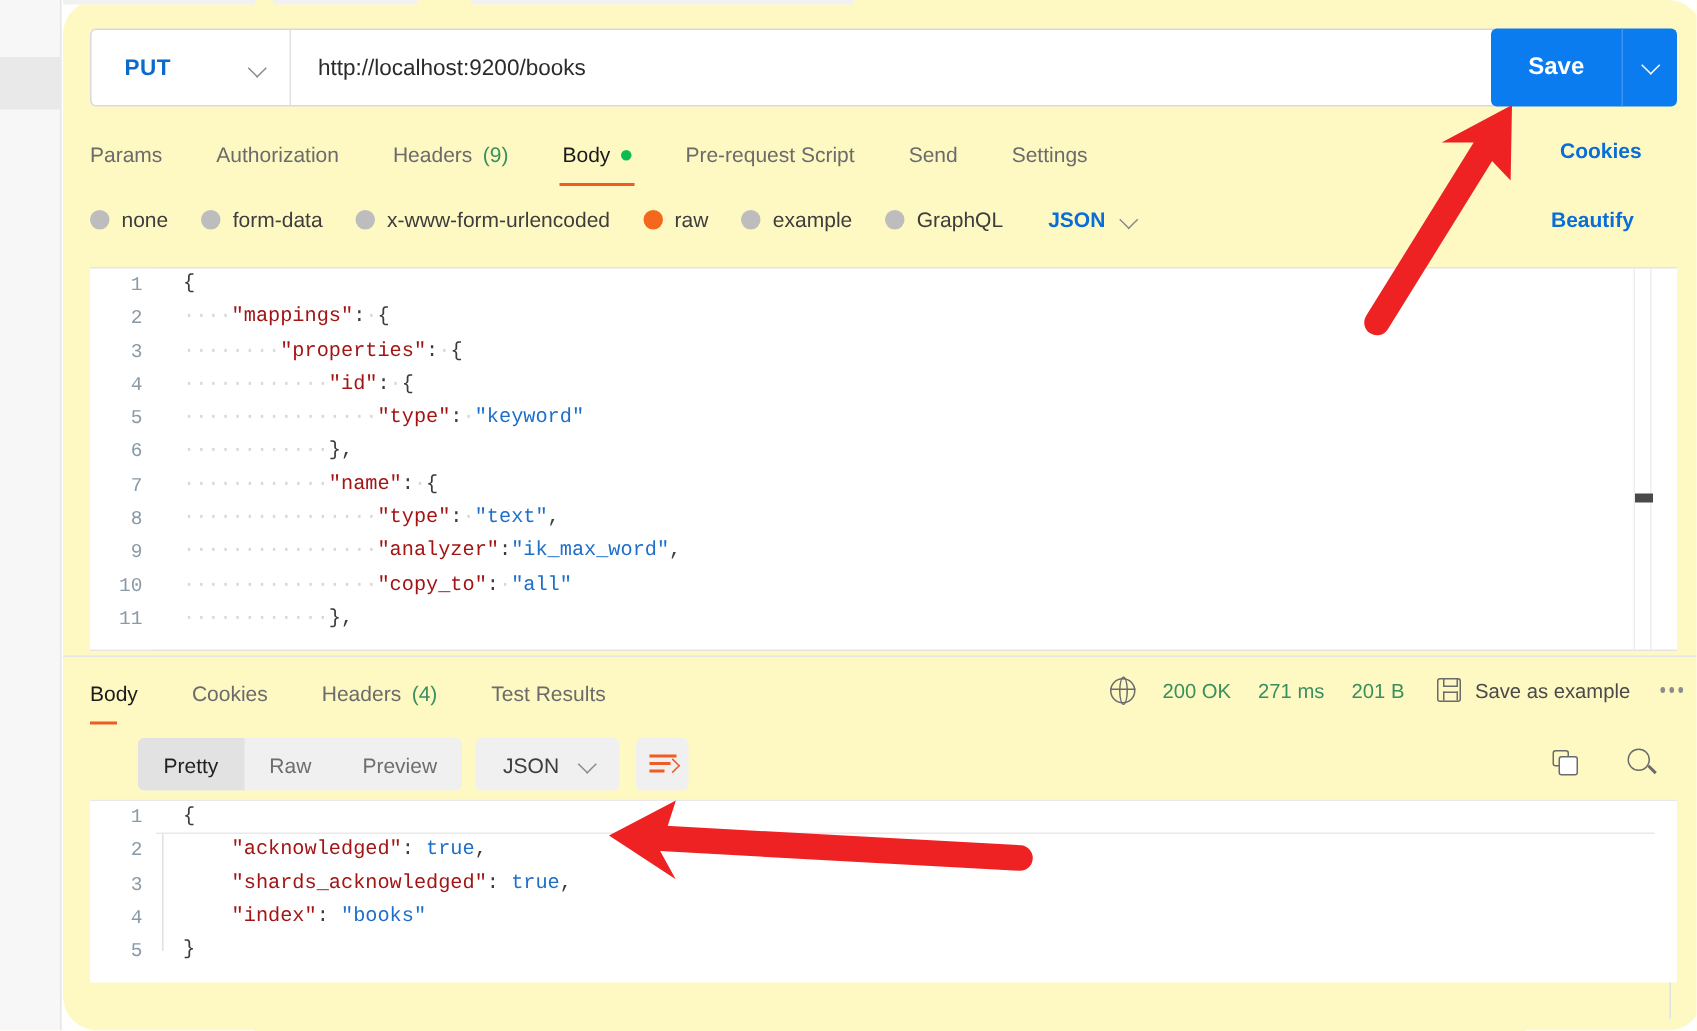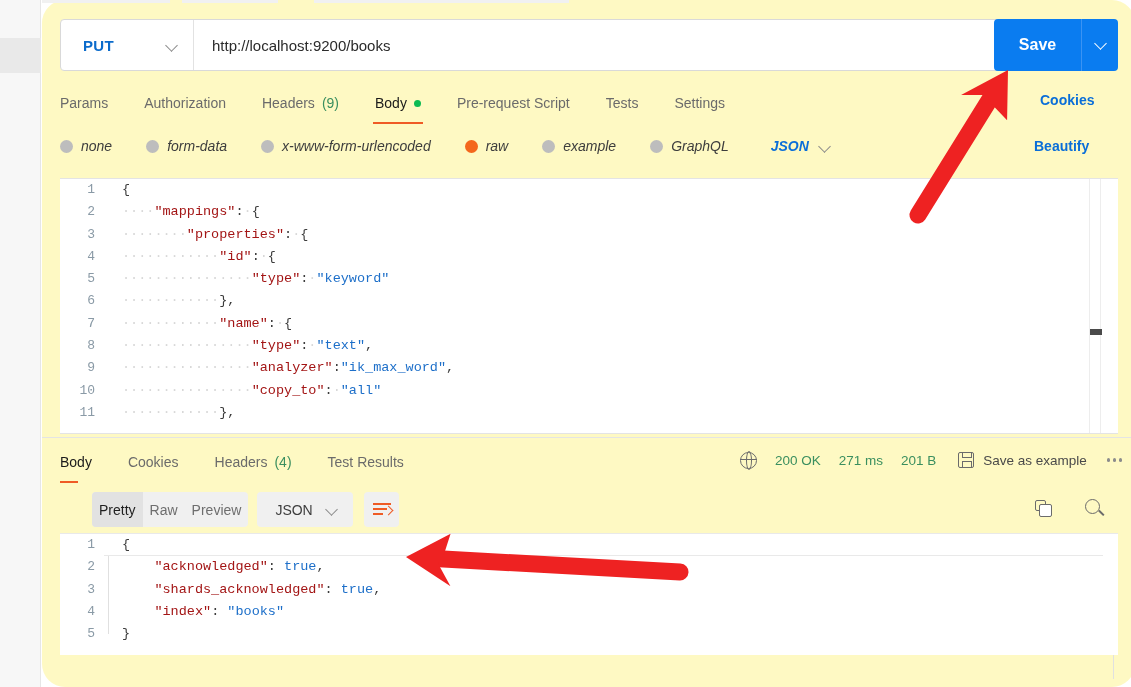--- a/index.html
+++ b/index.html
@@ -122,21 +122,21 @@
   .link-blue {
     position: absolute; font-size: 14px; color: #0a6ed8; cursor: pointer;
     font-weight: bold;
   }
   .cookies-link { left: 998px; top: 92px; }
   .beautify-link { left: 992px; top: 138px; }
 
   
   .radio-row {
     position: absolute; left: 18px; top: 134px;
-    height: 24px; display: flex; align-items: center; gap: 12px; font-style: italic;
+    height: 24px; display: flex; align-items: center; gap: 0;
   }
   .radio-item {
     display: flex; align-items: center; gap: 8px;
     margin-right: 22px; font-size: 14px; color: #3d3d3d; cursor: pointer;
     white-space: nowrap;
   }
   .rdot {
     width: 13px; height: 13px; border-radius: 50%; background: #bdbdbd;
     flex: none;
   }
@@ -241,21 +241,21 @@
   
   .view-bar {
     position: absolute; left: 50px; top: 492px;
     height: 35px; display: flex; align-items: center; gap: 0;
   }
   .seg {
     display: flex; align-items: center; height: 35px;
     background: #f0f0f0; border-radius: 4px; overflow: hidden;
   }
   .seg .sb {
-    padding: 0 7px; height: 35px; display: flex; align-items: center;
+    padding: 0 17px; height: 35px; display: flex; align-items: center;
     font-size: 14px; color: #6e6e6e; cursor: pointer;
   }
   .seg .sb.active { background: #e2e2e2; color: #1f1f1f; }
   .fmt-sel {
     display: flex; align-items: center; gap: 13px; height: 35px;
     background: #f0f0f0; border-radius: 4px; margin-left: 9px;
     padding: 0 14px 0 18px; cursor: pointer;
   }
   .fmt-sel .txt { font-size: 14px; color: #3d3d3d; }
   .wrap-btn {
@@ -379,21 +379,21 @@
           <span class="cnt">(9)</span>
         </div>
         <div class="rtab active">
           <span>Body</span>
           <span class="green-dot"></span>
         </div>
         <div class="rtab">
           <span>Pre-request Script</span>
         </div>
         <div class="rtab">
-          <span>Tests</span>
+          <span>Send</span>
         </div>
         <div class="rtab">
           <span>Settings</span>
         </div>
       </div>
 
     <div class="link-blue cookies-link">Cookies</div>
     <div class="link-blue beautify-link">Beautify</div>
 
     <div class="radio-row" id="radio-row">

